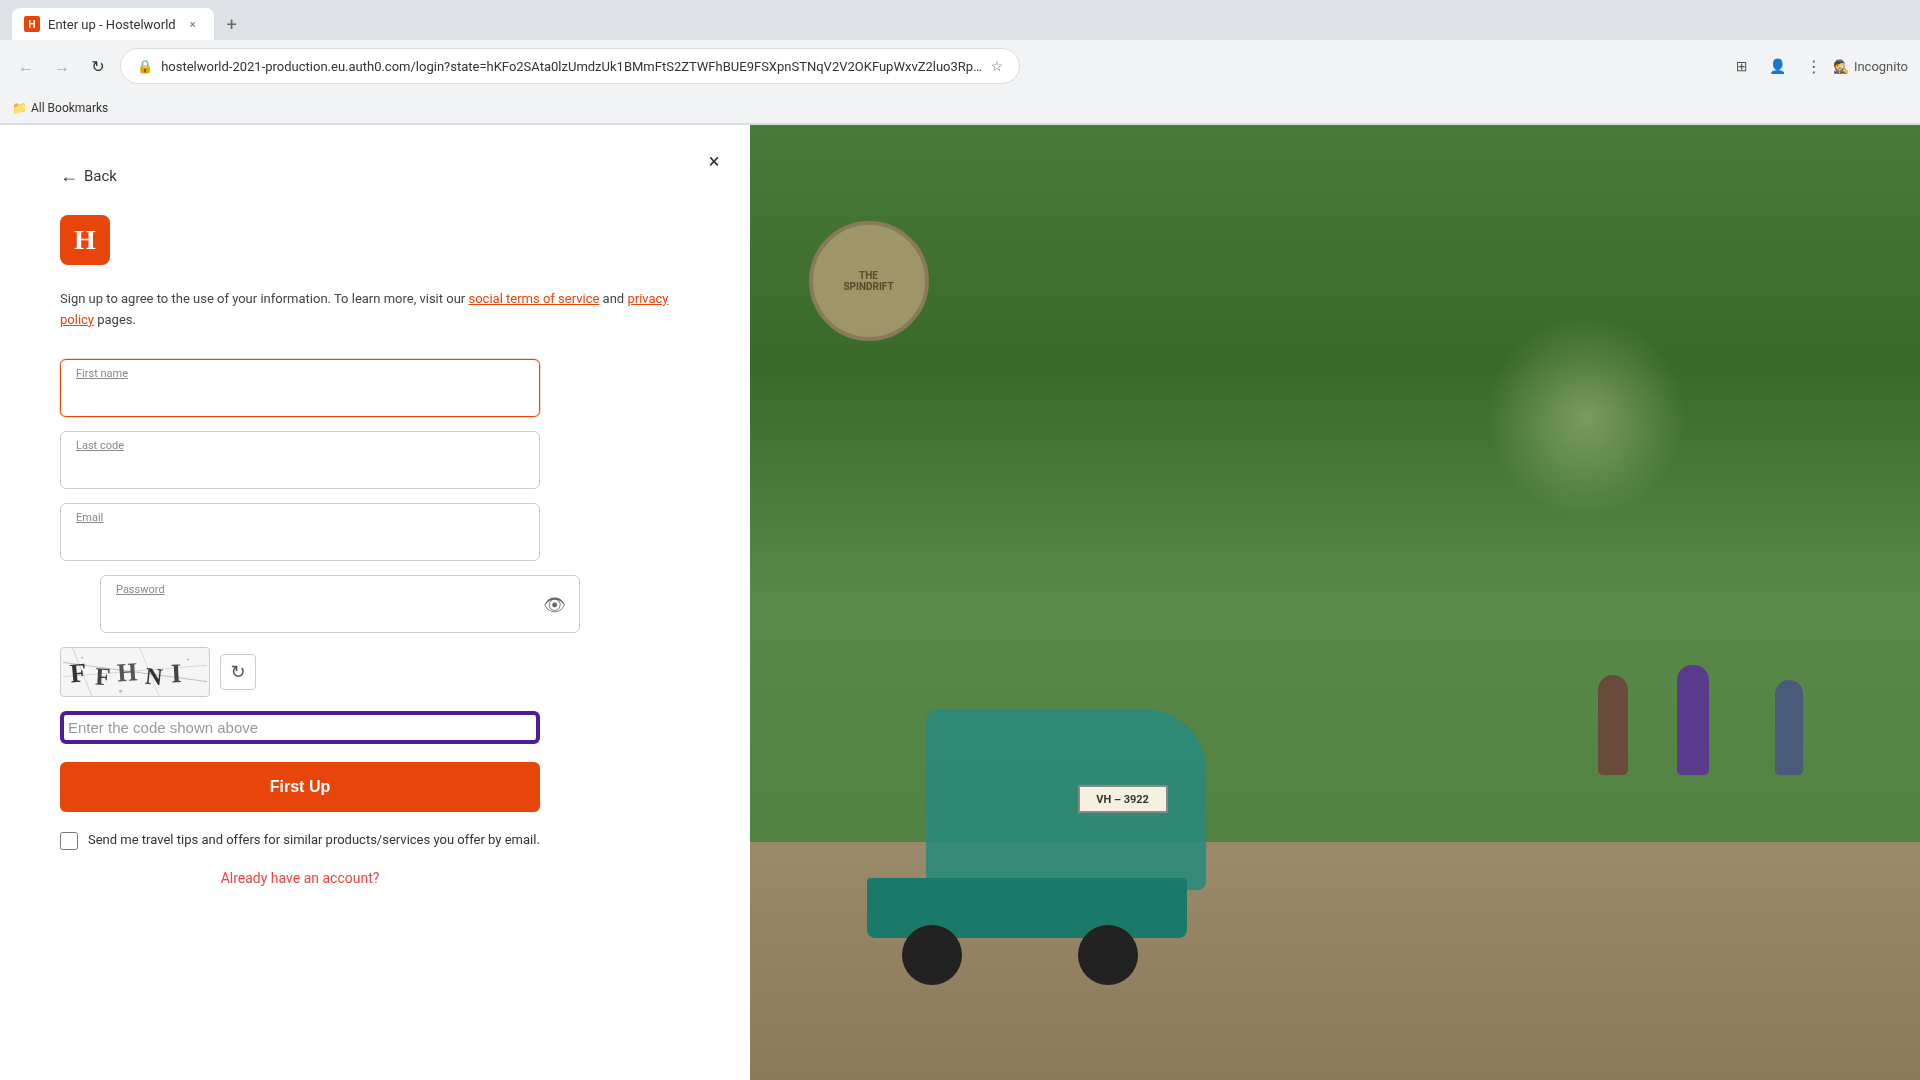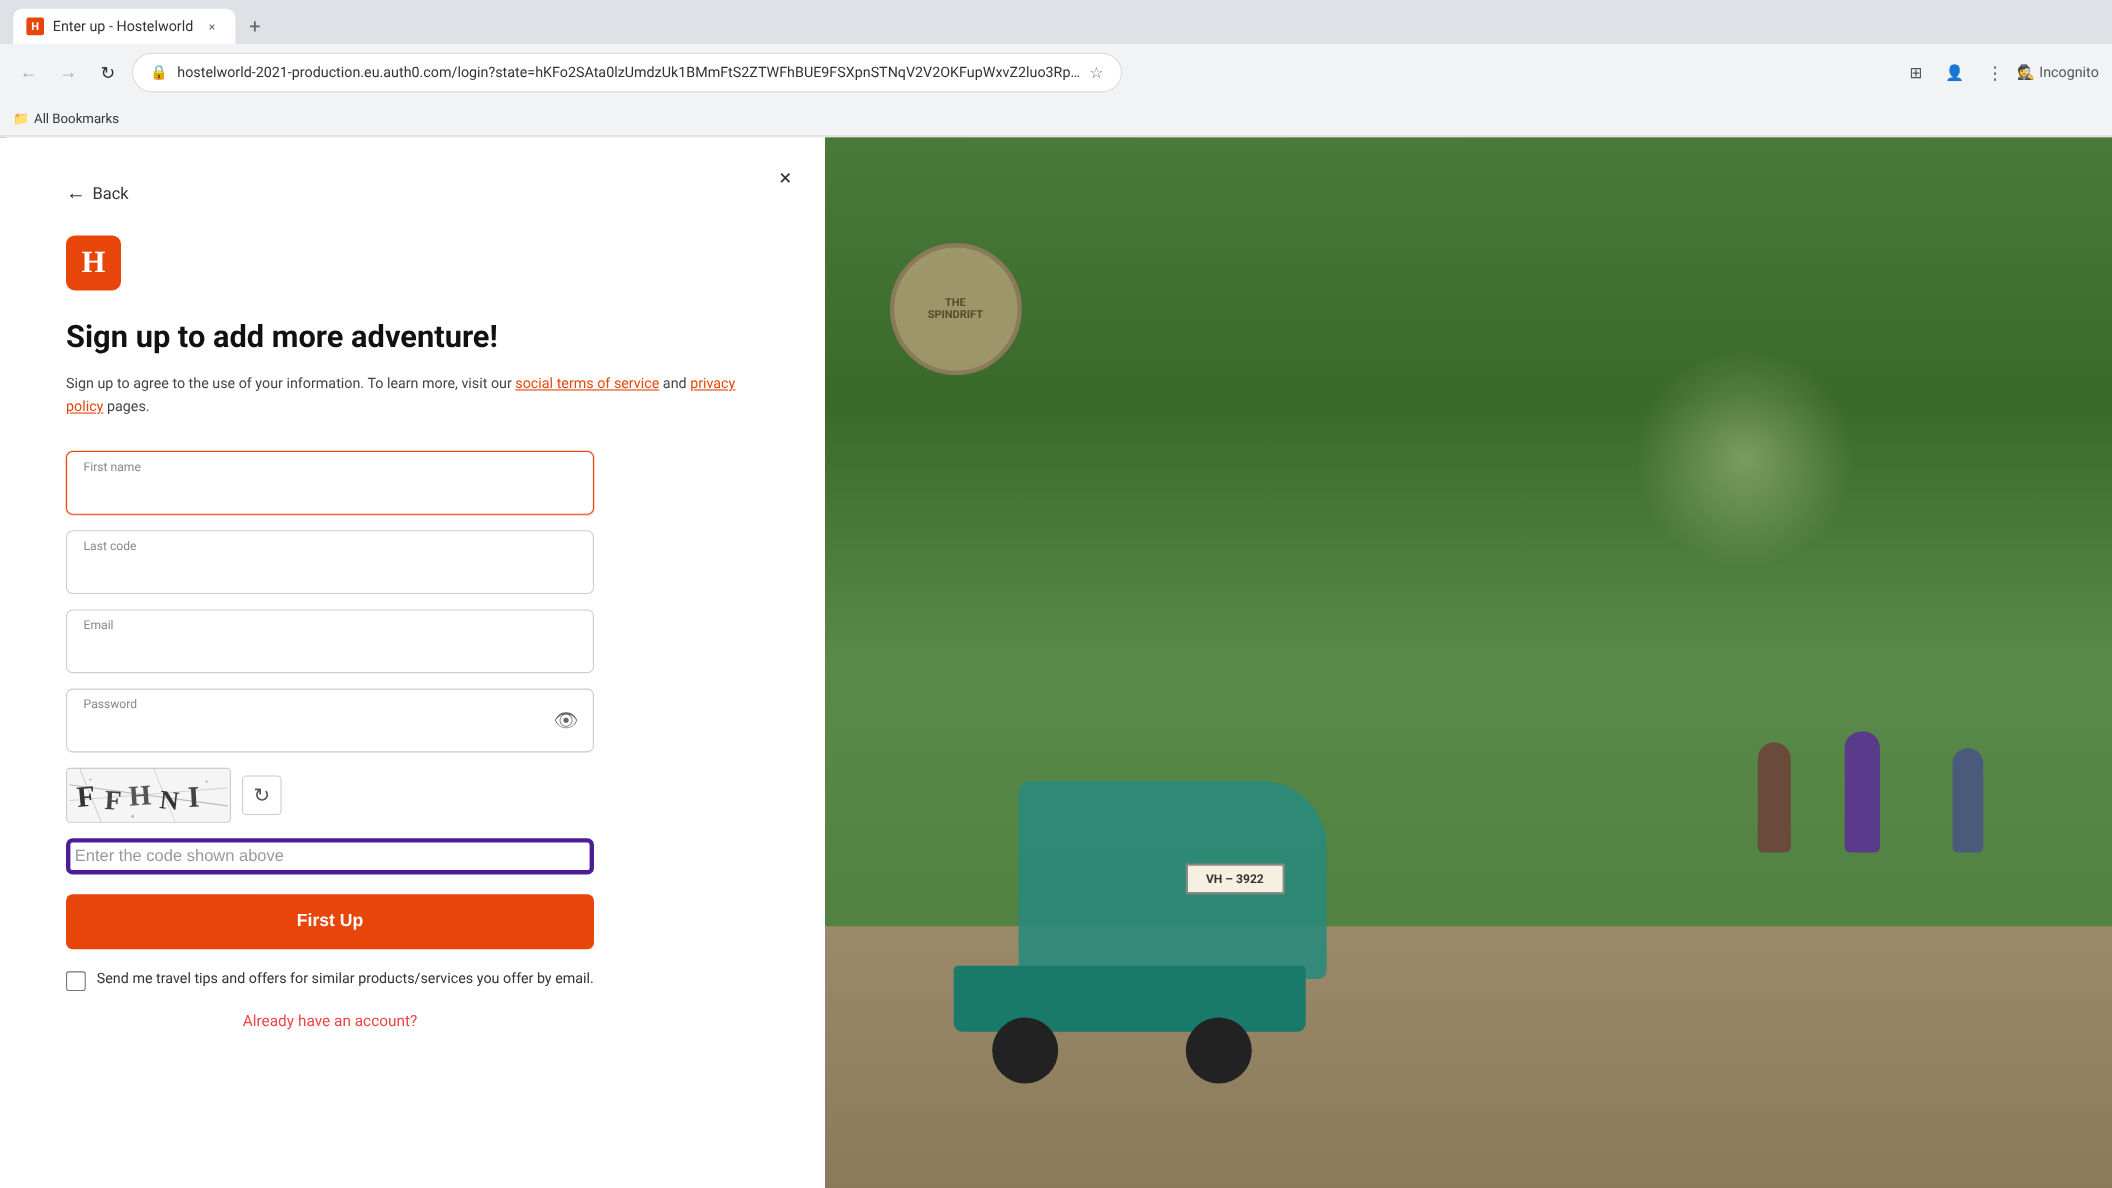--- a/index.html
+++ b/index.html
@@ -465,20 +465,21 @@
       height: 58px;
     }
 
     .input-wrapper label {
       position: absolute;
       top: 8px;
       left: 16px;
       font-size: 11px;
       color: #888;
       pointer-events: none;
+      text-decoration: underline;
     }
 
     .first-name-wrapper input {
       border-color: #e8450a;
       box-shadow: 0 0 0 1px rgba(232,69,10,0.2);
     }
 
     
     .captcha-svg {
       border: 1px solid #ccc;
@@ -544,21 +545,20 @@
       <span class="back-arrow">←</span>
       <span>Back</span>
     </a>
 
     
     <div class="logo">
       <span class="logo-h">H</span>
     </div>
 
     
-    <h1 class="heading">Sign up to add more adventure!</h1>
 
     
     <p class="description">
       <span>Sign up to agree to the use of your information. To learn more, visit our</span>
       <a>social terms of service</a>
       <span>and</span>
       <a>privacy policy</a>
       <span>pages.</span>
     </p>
 
@@ -574,21 +574,21 @@
       <input type="text" placeholder="" style="">
     </div>
 
     
     <div class="input-wrapper">
       <label>Email</label>
       <input type="email" placeholder="" style="">
     </div>
 
     
-    <div class="input-wrapper" style="position:relative;">
+    <div class="input-wrapper" style="position:relative;margin-left:40px;">
       <label>Password</label>
       <input type="password" style="padding-right: 48px;" placeholder="">
       <span class="eye-icon">👁</span>
     </div>
 
     
     <div class="captcha-container">
       <svg class="captcha-svg" width="150" height="50" viewBox="0 0 150 50">
         <rect width="150" height="50" fill="#f5f5f5"></rect>
 

